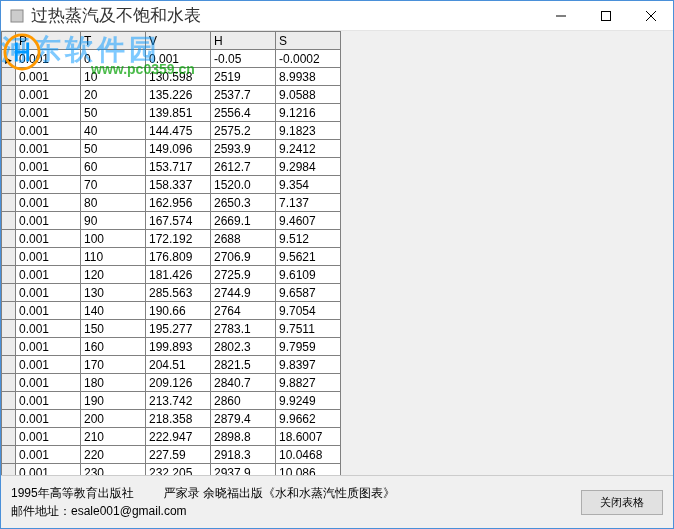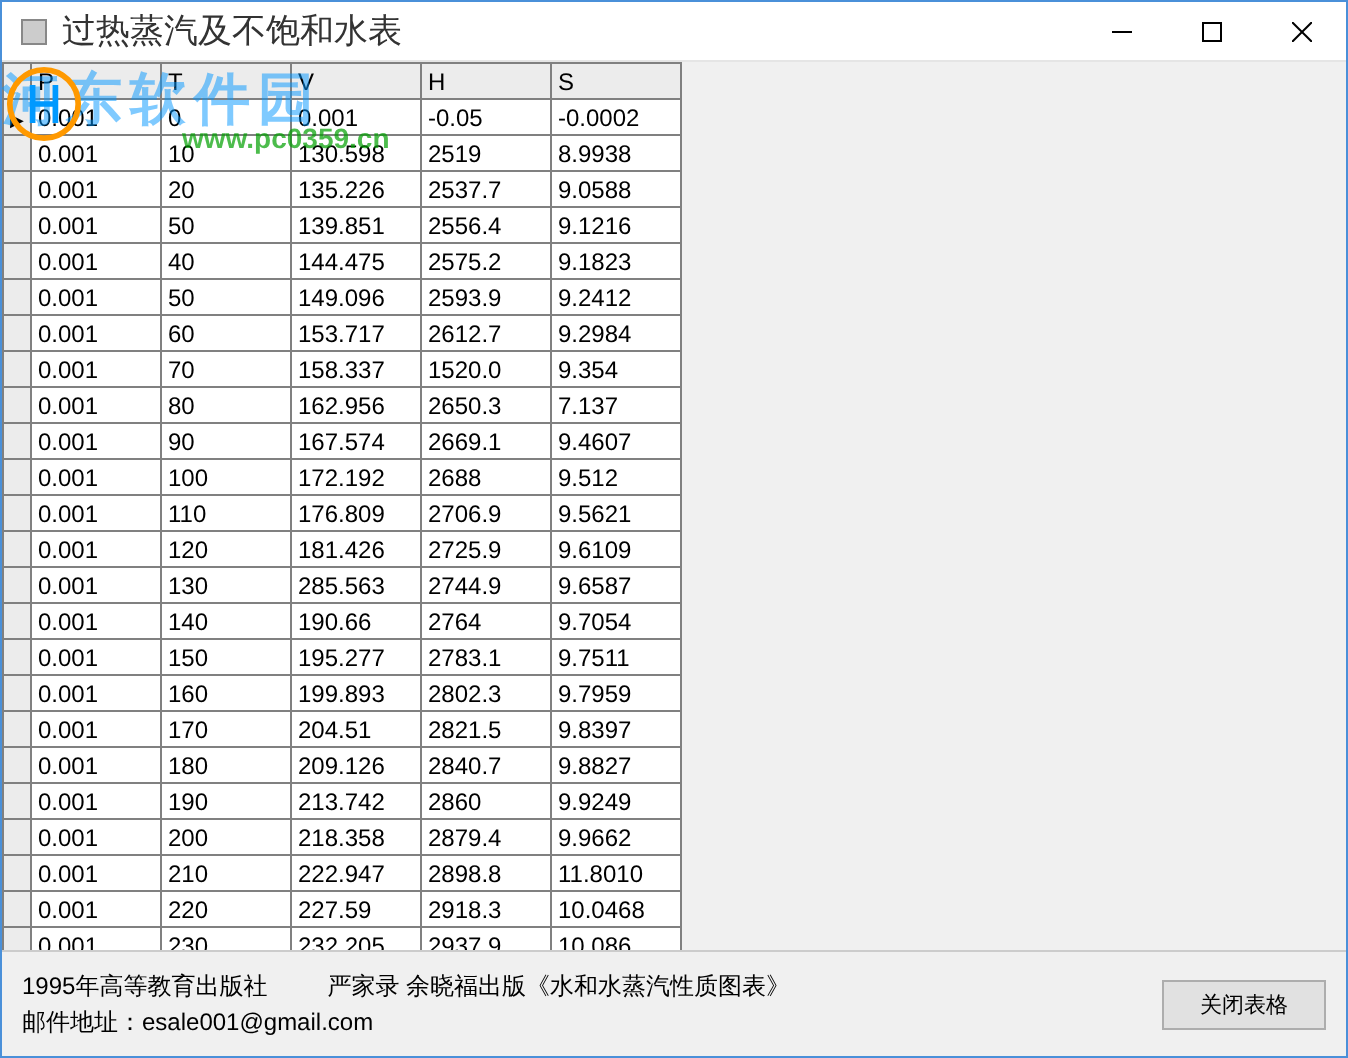--- a/index.html
+++ b/index.html
@@ -371,21 +371,21 @@
             <td>218.358</td>
             <td>2879.4</td>
             <td>9.9662</td>
           </tr>
           <tr>
             <td class="rowhdr"></td>
             <td>0.001</td>
             <td>210</td>
             <td>222.947</td>
             <td>2898.8</td>
-            <td>11.8010</td>
+            <td>18.6007</td>
           </tr>
           <tr>
             <td class="rowhdr"></td>
             <td>0.001</td>
             <td>220</td>
             <td>227.59</td>
             <td>2918.3</td>
             <td>10.0468</td>
           </tr>
           <tr>

